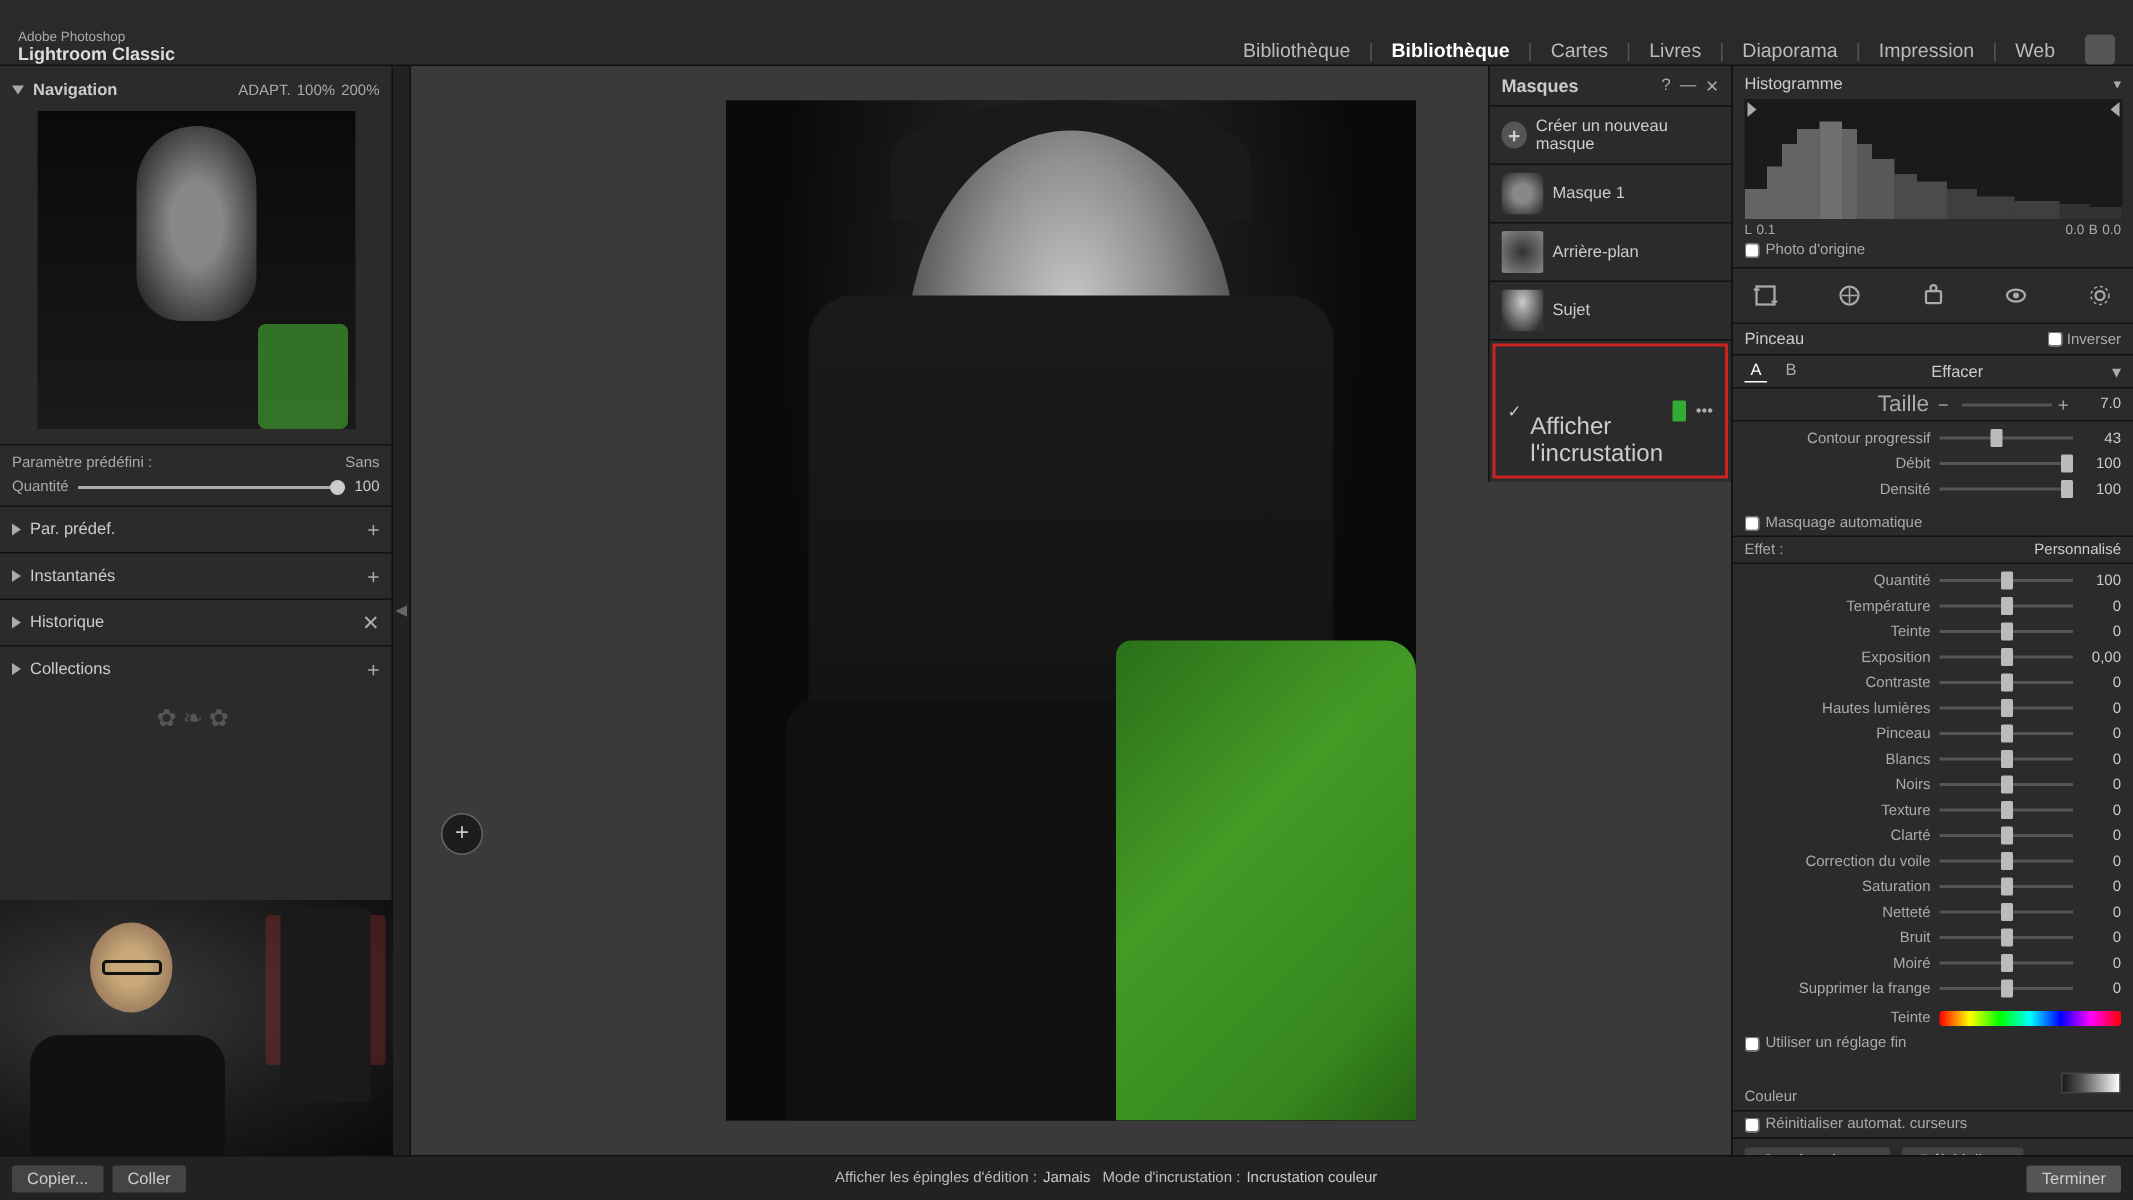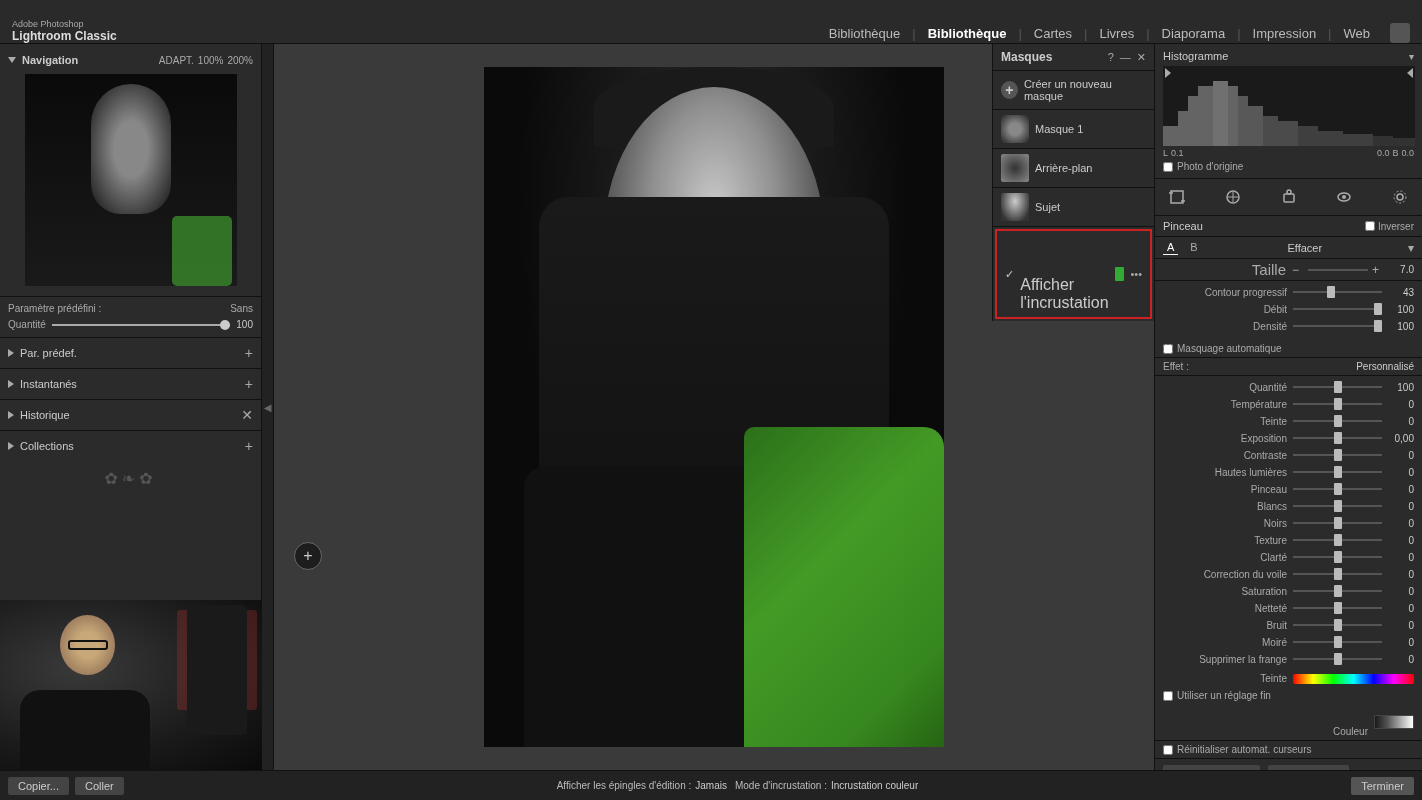--- a/index.html
+++ b/index.html
@@ -743,21 +743,21 @@
       border-top: 1px solid #111;
     }
     #reinit-automat-label { font-size: 10px; color: #aaa; }
 
     
     #couleur-row {
       display: flex;
       align-items: center;
       padding: 3px 8px;
     }
-    #couleur-label { font-size: 10px; color: #aaa; flex: 1; text-align: right; padding-right: 6px; margin-top: 19px; }
+    #couleur-label { font-size: 10px; color: #aaa; flex: 1; padding-right: 6px; margin-top: 19px; }
     #couleur-swatch {
       width: 40px;
       height: 14px;
       background: linear-gradient(to right, #1a1a1a, #555, #aaa, #fff);
       border: 1px solid #444;
       border-radius: 1px;
     }
 
     
     #bottom-bar {

